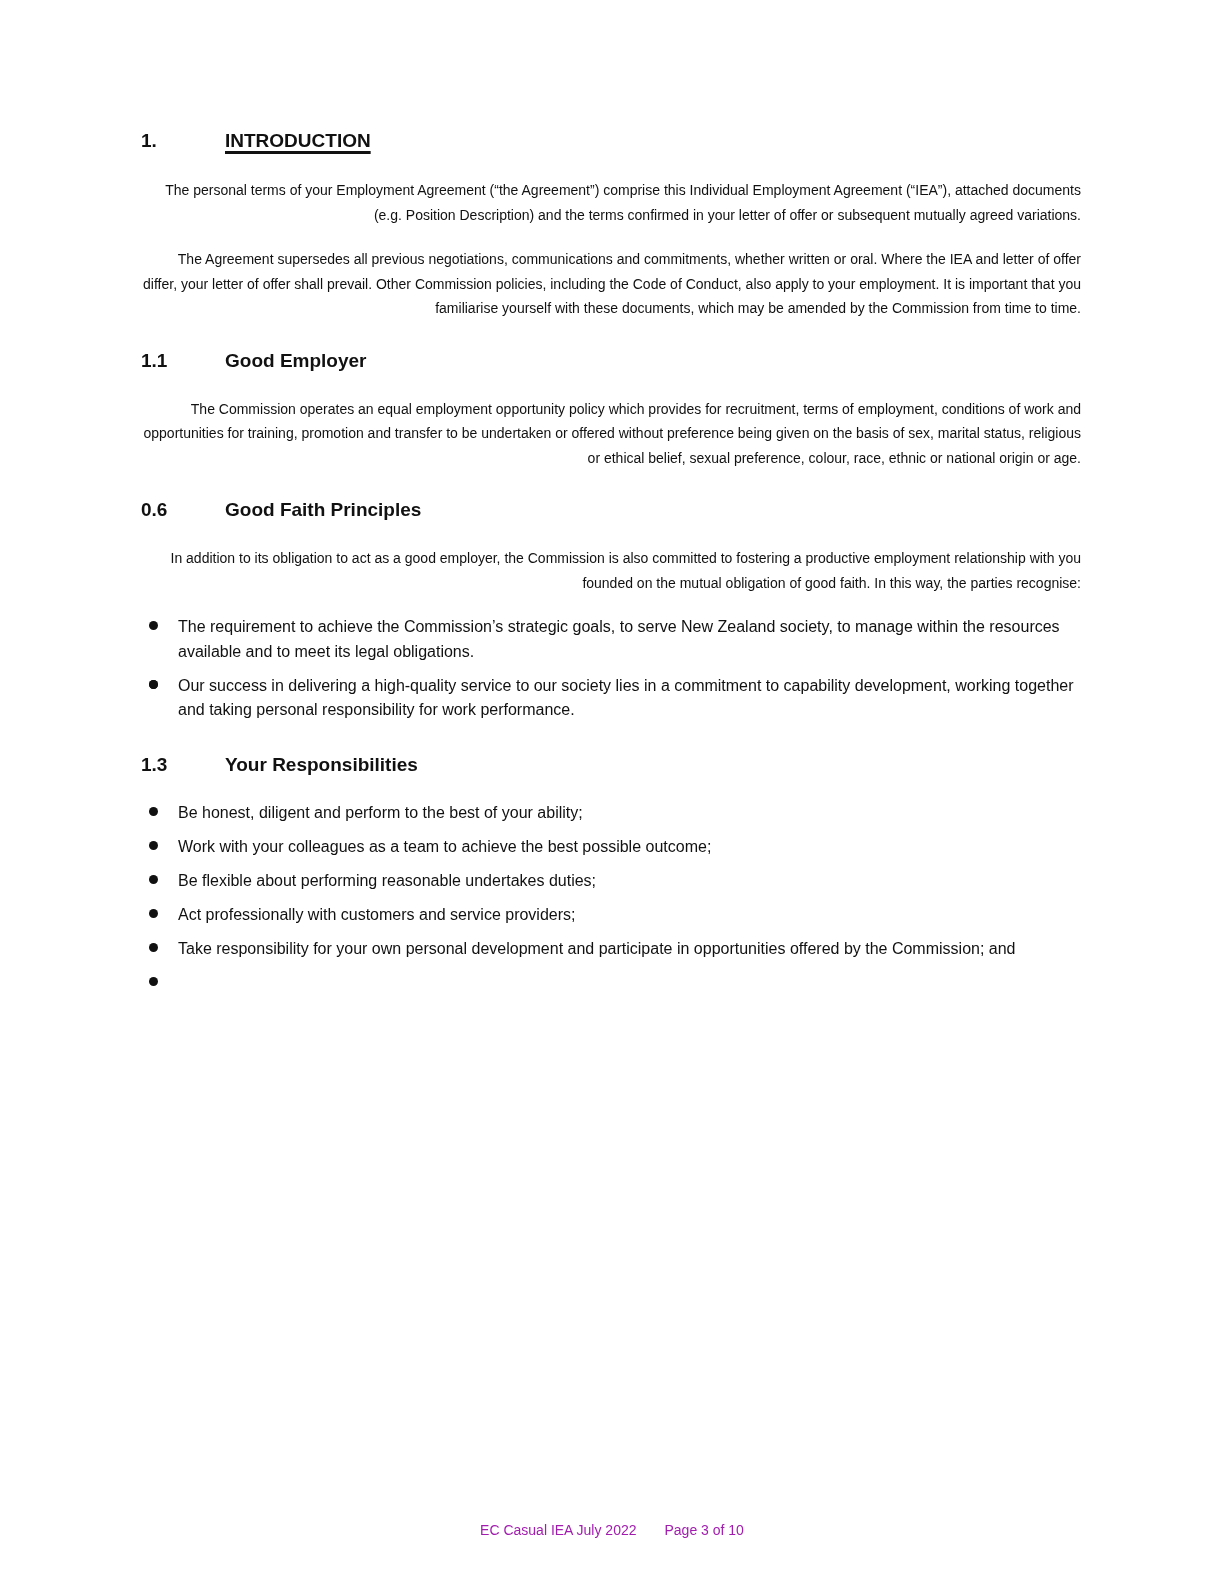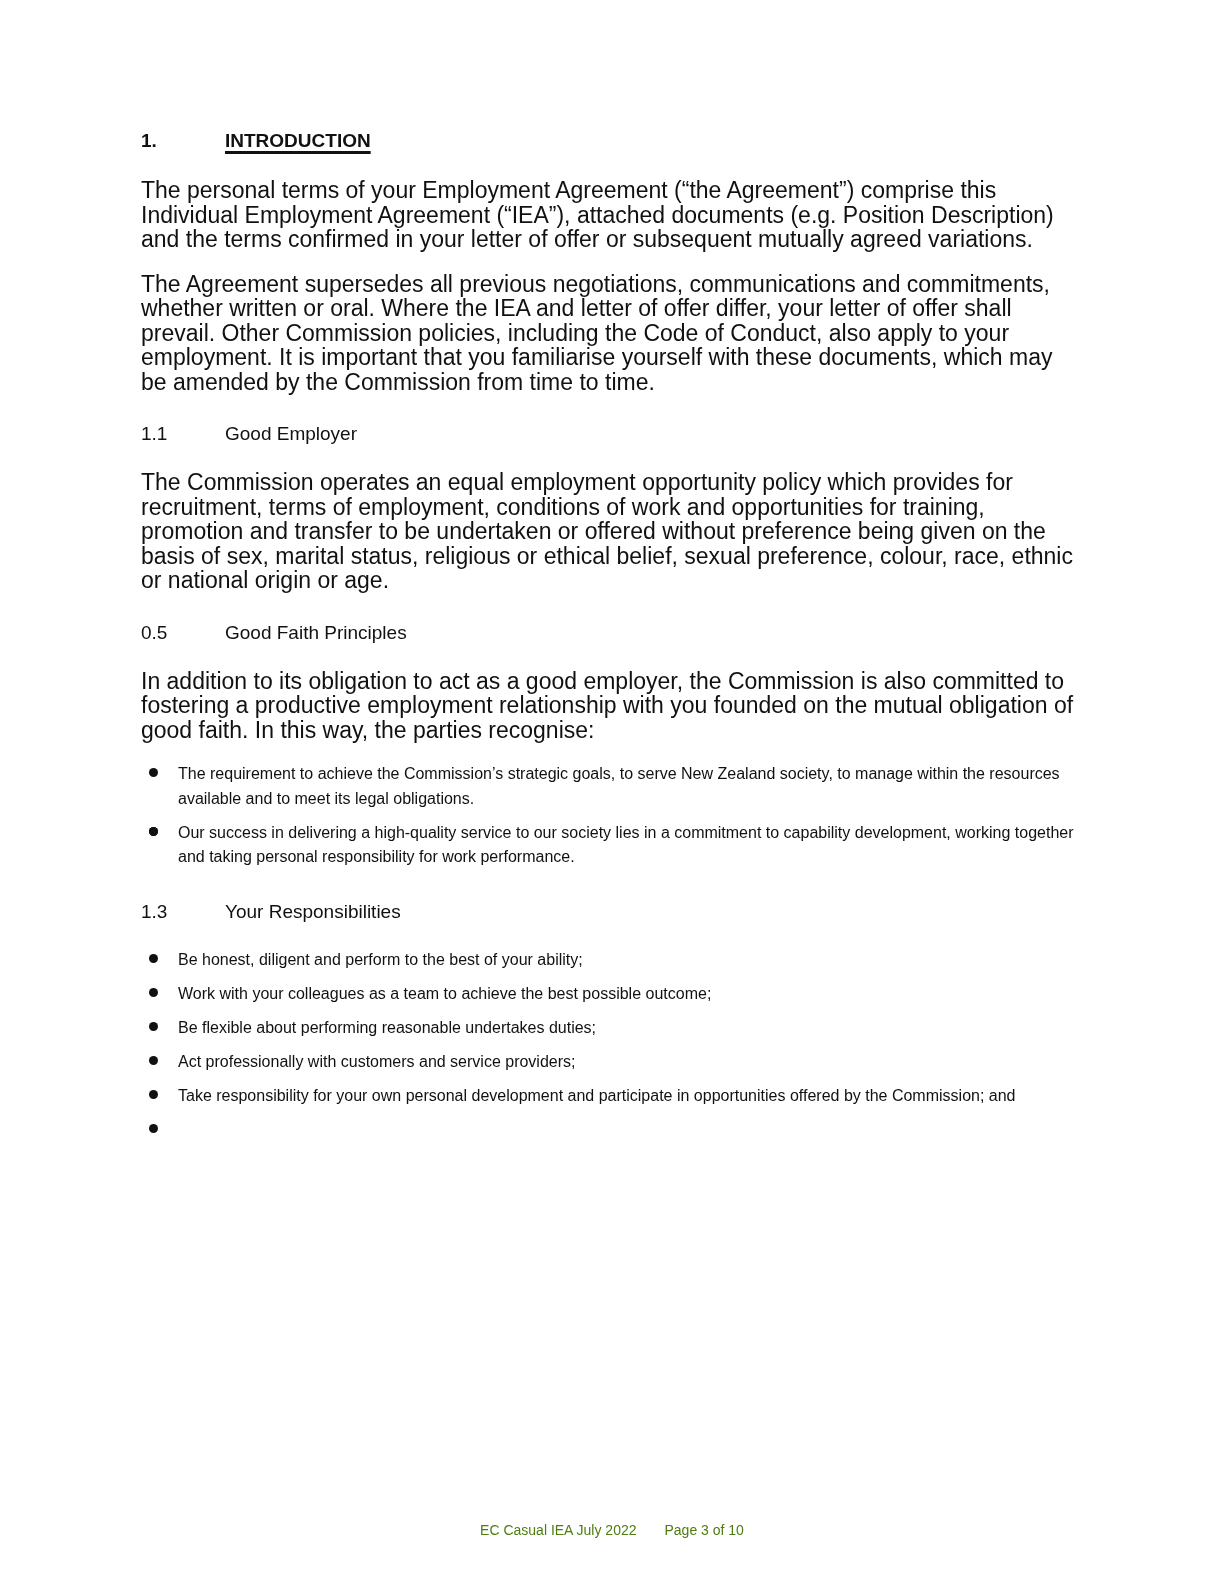--- a/index.html
+++ b/index.html
@@ -32,33 +32,34 @@
       width: 84px;
       display: inline-block;
     }
     .h1 .title {
       text-decoration: underline;
       text-decoration-thickness: 3px;
       text-underline-offset: 4px;
     }
     .h2 {
       display: flex;
-      font-weight: normal;
+      font-weight: bold;
       font-size: 19px;
       line-height: 24px;
       margin: 0 0 24px 0;
     }
     .h2 .num {
       width: 84px;
       display: inline-block;
     }
     p.para {
-      font-size: 23px;
+      font-size: 14px;
       line-height: 24.5px;
       margin: 0 0 20px 0;
+      text-align: right;
     }
     ul.bullets {
       list-style: none;
       margin: 0 0 22px 0;
       padding: 0;
     }
     ul.bullets li {
       position: relative;
       padding-left: 37px;
       font-size: 16px;
@@ -74,21 +75,21 @@
       border-radius: 50%;
       background: #111111;
     }
     .footer {
       position: absolute;
       top: 1522px;
       left: 0;
       width: 1224px;
       text-align: center;
       font-size: 14px;
-      color: #4d7c0f;
+      color: #a21caf;
     }
     .footer span.sep {
       display: inline-block;
       width: 28px;
     }
   </style>
 </head>
 <body>
 
 <div class="page">
@@ -100,21 +101,21 @@
   <p class="para">The personal terms of your Employment Agreement (“the Agreement”) comprise this Individual Employment Agreement (“IEA”), attached documents (e.g. Position Description) and the terms confirmed in your letter of offer or subsequent mutually agreed variations.</p>
   <p class="para" style="margin-bottom:28px;">The Agreement supersedes all previous negotiations, communications and commitments, whether written or oral. Where the IEA and letter of offer differ, your letter of offer shall prevail. Other Commission policies, including the Code of Conduct, also apply to your employment. It is important that you familiarise yourself with these documents, which may be amended by the Commission from time to time.</p>
 
   <div class="h2">
     <span class="num">1.1</span>
     <span>Good Employer</span>
   </div>
   <p class="para" style="margin-bottom:28px;">The Commission operates an equal employment opportunity policy which provides for recruitment, terms of employment, conditions of work and opportunities for training, promotion and transfer to be undertaken or offered without preference being given on the basis of sex, marital status, religious or ethical belief, sexual preference, colour, race, ethnic or national origin or age.</p>
 
   <div class="h2">
-    <span class="num">0.5</span>
+    <span class="num">0.6</span>
     <span>Good Faith Principles</span>
   </div>
   <p class="para">In addition to its obligation to act as a good employer, the Commission is also committed to fostering a productive employment relationship with you founded on the mutual obligation of good faith. In this way, the parties recognise:</p>
   <ul class="bullets" style="margin-bottom:30px;">
     <li><span class="bullet"></span><span>The requirement to achieve the Commission’s strategic goals, to serve New Zealand society, to manage within the resources available and to meet its legal obligations.</span></li>
     <li><span class="bullet"></span></li>
     <li><span class="bullet"></span><span>Our success in delivering a high-quality service to our society lies in a commitment to capability development, working together and taking personal responsibility for work performance.</span></li>
   </ul>
 
   <div class="h2">

